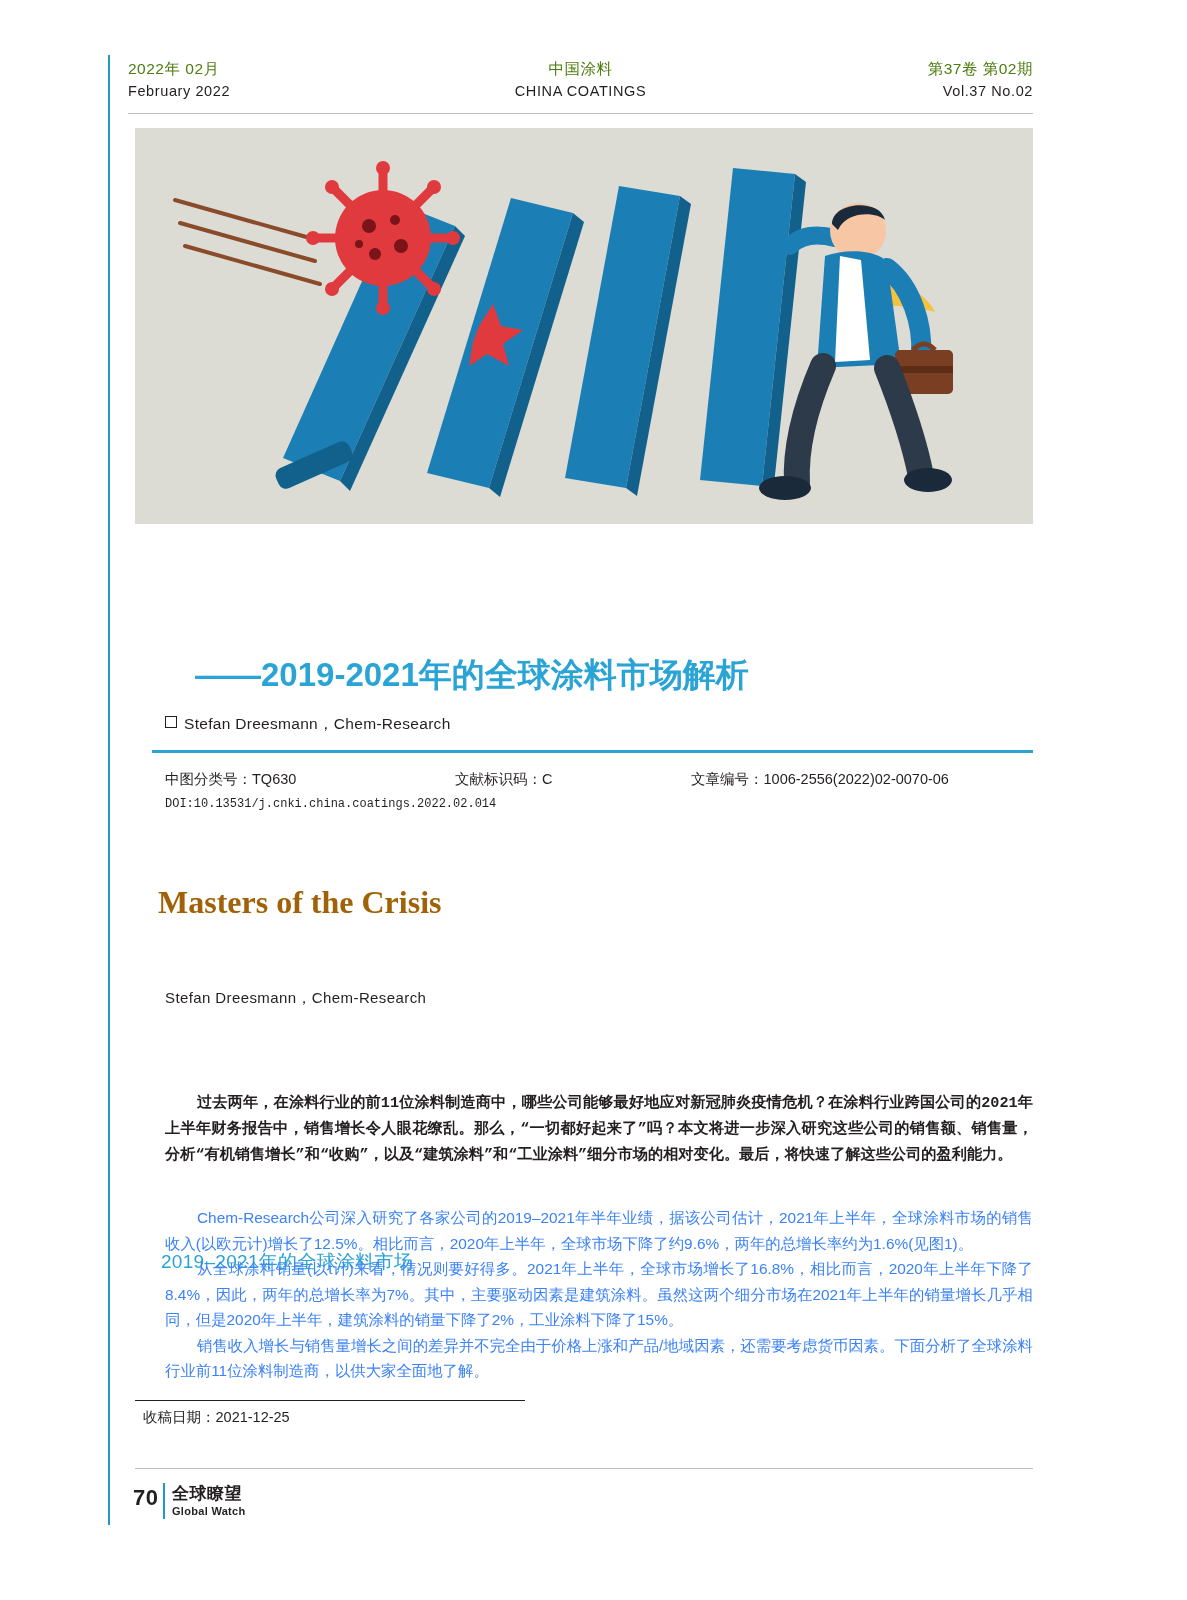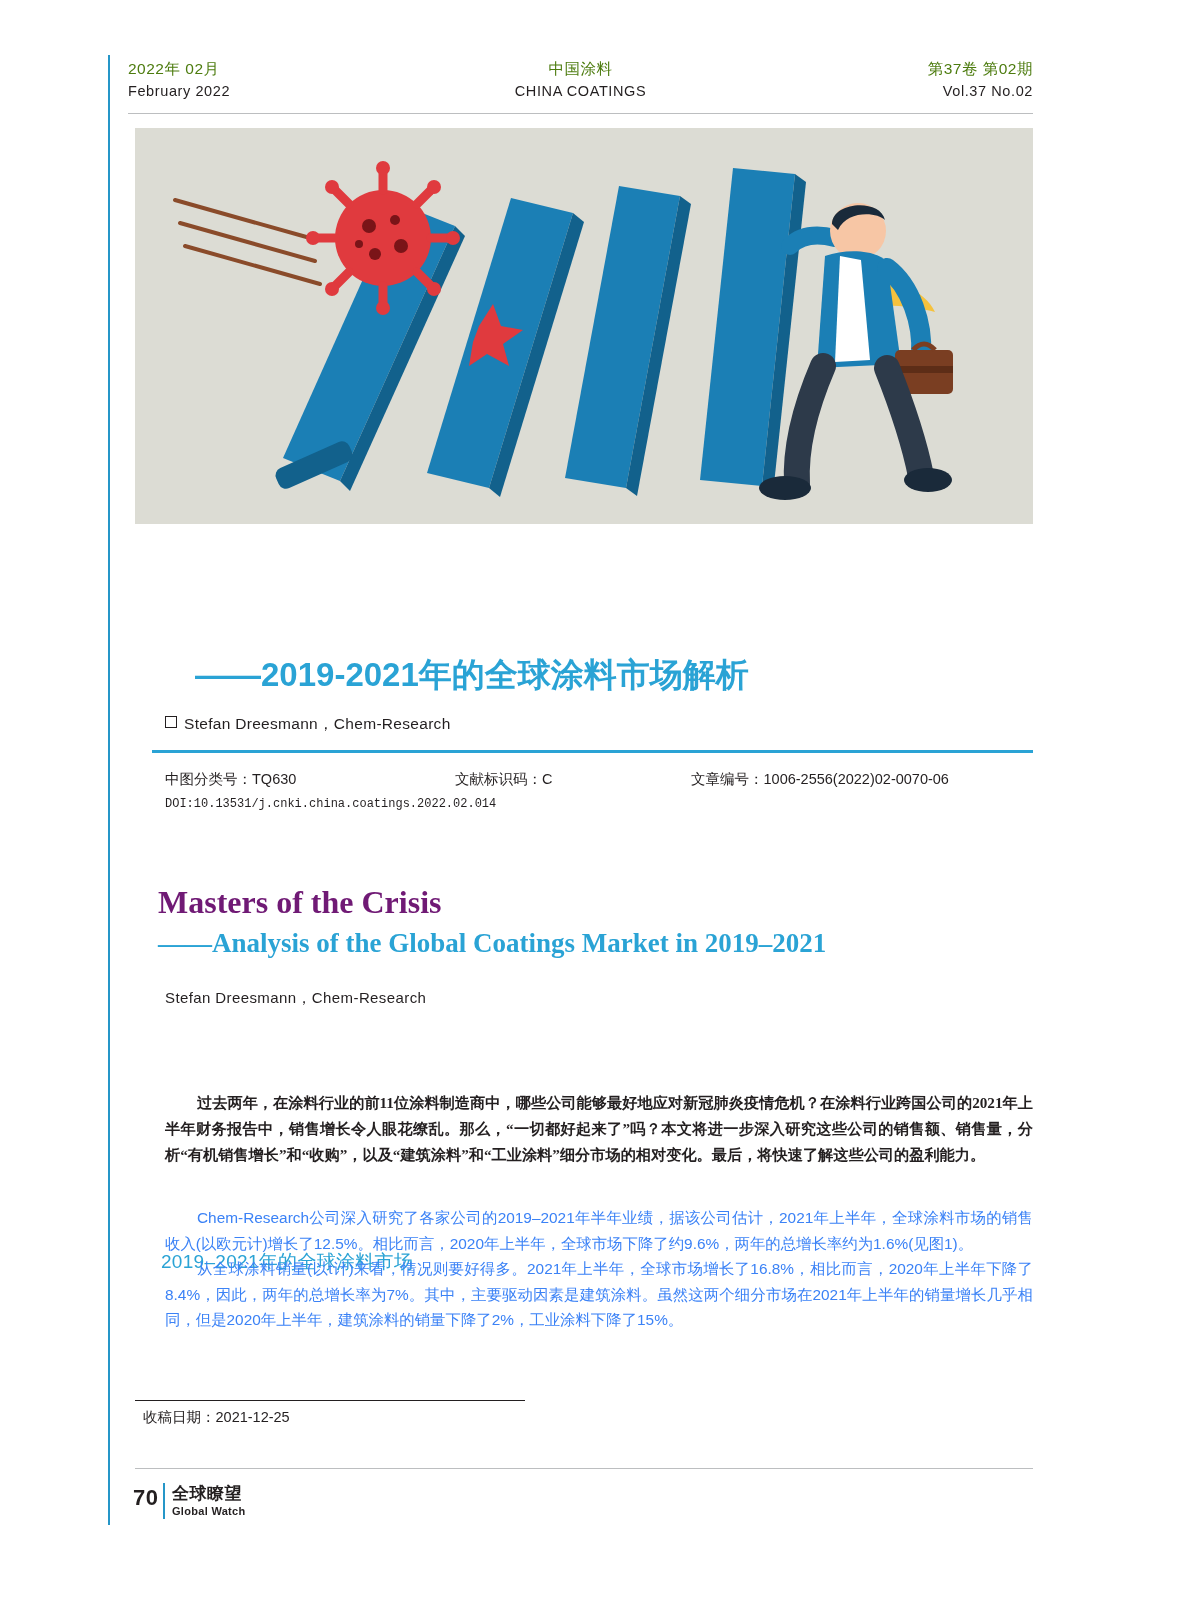--- a/index.html
+++ b/index.html
@@ -157,21 +157,21 @@
     white-space: nowrap;
   }
   
   .title-en-1 {
     position: absolute;
     left: 158px;
     top: 884px;
     font-family: "Liberation Serif", serif;
     font-size: 32px;
     font-weight: bold;
-    color: #701a75;
+    color: #a16207;
     white-space: nowrap;
   }
   .title-en-2 {
     position: absolute;
     left: 158px;
     top: 928px;
     font-family: "Liberation Serif", serif;
     font-size: 27px;
     font-weight: bold;
     color: #2aa3d5;
@@ -185,21 +185,21 @@
     color: #231f20;
     letter-spacing: 0.4px;
     white-space: nowrap;
   }
   
   .abstract {
     position: absolute;
     left: 165px;
     top: 1090px;
     width: 868px;
-    font-family: Liberation Serif, serif;
+    font-family: Liberation Mono, monospace;
     font-size: 15.2px;
     font-weight: bold;
     line-height: 26px;
     color: #231f20;
     text-align: justify;
     text-indent: 32px;
   }
   
   .sec-head {
     position: absolute;
@@ -411,30 +411,30 @@
   <div class="title-rule"></div>
 
   <div class="meta-row">
     <span class="m1">中图分类号：TQ630</span>
     <span class="m2">文献标识码：C</span>
     <span class="m3">文章编号：1006-2556(2022)02-0070-06</span>
   </div>
   <div class="doi">DOI:10.13531/j.cnki.china.coatings.2022.02.014</div>
 
   <div class="title-en-1">Masters of the Crisis</div>
-  <div class="title-en-2">——Analysis of the Global Coatings Market in 2019–2021</div>
   <div class="author-en">Stefan Dreesmann，Chem-Research</div>
 
   <div class="abstract">过去两年，在涂料行业的前11位涂料制造商中，哪些公司能够最好地应对新冠肺炎疫情危机？在涂料行业跨国公司的2021年上半年财务报告中，销售增长令人眼花缭乱。那么，“一切都好起来了”吗？本文将进一步深入研究这些公司的销售额、销售量，分析“有机销售增长”和“收购”，以及“建筑涂料”和“工业涂料”细分市场的相对变化。最后，将快速了解这些公司的盈利能力。</div>
 
   <div class="sec-head">2019–2021年的全球涂料市场</div>
 
   <div class="body-text">
     <p>Chem-Research公司深入研究了各家公司的2019–2021年半年业绩，据该公司估计，2021年上半年，全球涂料市场的销售收入(以欧元计)增长了12.5%。相比而言，2020年上半年，全球市场下降了约9.6%，两年的总增长率约为1.6%(见图1)。</p>
     <p>从全球涂料销量(以t计)来看，情况则要好得多。2021年上半年，全球市场增长了16.8%，相比而言，2020年上半年下降了8.4%，因此，两年的总增长率为7%。其中，主要驱动因素是建筑涂料。虽然这两个细分市场在2021年上半年的销量增长几乎相同，但是2020年上半年，建筑涂料的销量下降了2%，工业涂料下降了15%。</p>
+    <p>销售收入增长与销售量增长之间的差异并不完全由于价格上涨和产品/地域因素，还需要考虑货币因素。下面分析了全球涂料行业前11位涂料制造商，以供大家全面地了解。</p>
   </div>
 
   <div class="foot-rule"></div>
   <div class="footnote">收稿日期：2021-12-25</div>
 
   <div class="footer-rule"></div>
   <div class="page-num">70</div>
   <div class="footer-bar"></div>
   <div class="footer-cn">全球瞭望</div>
   <div class="footer-en">Global Watch</div>

